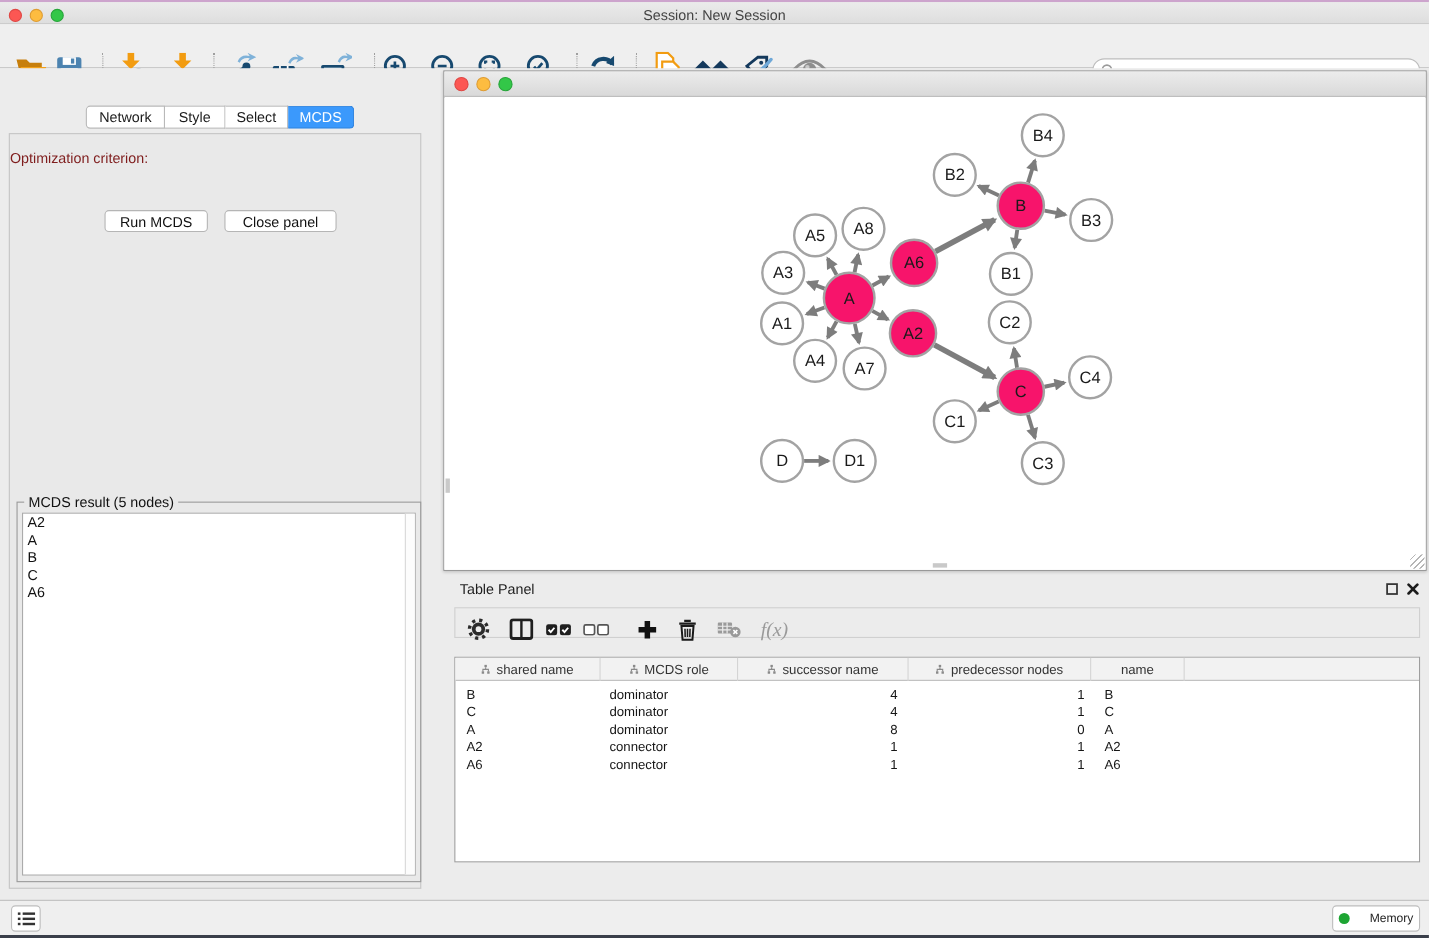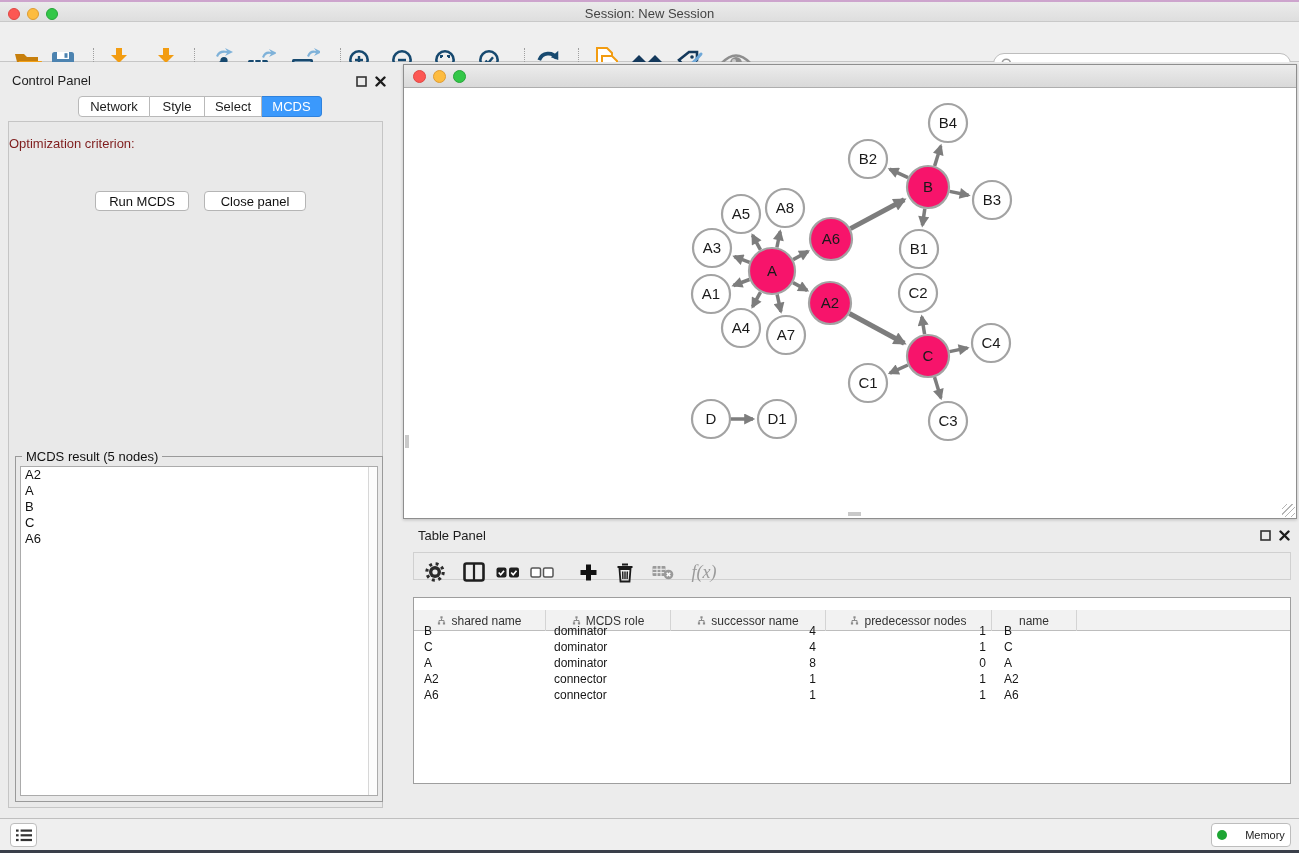--- a/index.html
+++ b/index.html
@@ -72,21 +72,21 @@
     background:repeating-linear-gradient(135deg, transparent 0 3px, #b5b5b5 3px 4px); }
 
   
   .tp { left:403px; top:458px; width:896px; height:298px; }
   .tp-title { position:absolute; left:15px; top:8px; font-size:13px; color:#1d1d1d; }
   .tp-toolbar { position:absolute; left:10px; top:32px; width:878px; height:28px; background:#ececec;
     border:1px solid #d0d0d0; }
   .tp-ico { position:absolute; top:0; width:32px; height:38px; display:flex; align-items:center; justify-content:center; }
   .fx { font-family:"Liberation Serif", serif; font-style:italic; font-size:18px; color:#9a9a9a; }
   .tp-table { position:absolute; left:10px; top:77px; width:878px; height:187px; background:#fff; border:1px solid #9e9e9e; }
-  .th-row { position:absolute; left:0; top:12px; right:0; height:21px; background:#f2f2f2; border-bottom:1px solid #bdbdbd; display:flex; }
+  .th-row { position:absolute; left:0; top:0; right:0; height:21px; background:#f2f2f2; border-bottom:1px solid #bdbdbd; display:flex; }
   .th { height:21px; border-right:1px solid #d4d4d4; display:flex; align-items:center; justify-content:center;
     font-size:12px; color:#333; gap:5px; }
   .tr { position:absolute; left:0; right:0; height:16px; display:flex; }
   .td { font-size:12px; color:#161616; height:16px; line-height:16px; overflow:hidden; }
   .tp-tabs { position:absolute; top:270px; height:23px; display:flex; border:1px solid #c3c3c3; border-radius:6px;
     overflow:hidden; background:#fff; }
   .tp-tab { height:23px; font-size:13px; color:#1c1c1c; display:flex; align-items:center; justify-content:center;
     border-right:1px solid #c9c9c9; background:#fff; }
   .tp-tab:last-child { border-right:none; }
   .tp-tab.active { background:#3b99fc; color:#fff; }
@@ -273,36 +273,20 @@
     <svg width="13" height="13" viewBox="0 0 13 13">
       <circle cx="5.3" cy="5.3" r="4.1" fill="none" stroke="#9b9b9b" stroke-width="1.5"></circle>
       <line x1="8.5" y1="8.5" x2="12" y2="12" stroke="#9b9b9b" stroke-width="1.6" stroke-linecap="round"></line>
     </svg>
     <input placeholder="" style="">
   </div>
 </div>
 
 <div class="abs content">
 
-  <div class="abs cp-header">
-    <span class="t">Control Panel</span>
-    <span class="panel-ico" style="left:355px">
-      <svg width="11" height="11" viewBox="0 0 11 11">
-          <rect x="1" y="1" width="9" height="9" fill="none" stroke="#333" stroke-width="1.6"></rect>
-        </svg>
-    </span>
-    <span class="panel-ico" style="left:374px">
-      <svg width="11" height="11" viewBox="0 0 11 11">
-          <g stroke="#1c1c1c" stroke-width="2.4" stroke-linecap="round">
-            <line x1="1.5" y1="1.5" x2="9.5" y2="9.5"></line>
-            <line x1="9.5" y1="1.5" x2="1.5" y2="9.5"></line>
-          </g>
-        </svg>
-    </span>
-  </div>
   <div class="abs cp-tabs" id="cp-tabs">
       <div class="cp-tab" style="width: 72px;">Network</div>
       <div class="cp-tab" style="width: 55px;">Style</div>
       <div class="cp-tab" style="width: 57px;">Select</div>
       <div class="cp-tab active" style="width: 60px;">MCDS</div>
     </div>
   <div class="abs cp-body">
     <div class="opt-label">Optimization criterion:</div>
     <div class="cp-btn" style="left:86px; width:94px">Run MCDS</div>
     <div class="cp-btn" style="left:195px; width:102px">Close panel</div>

